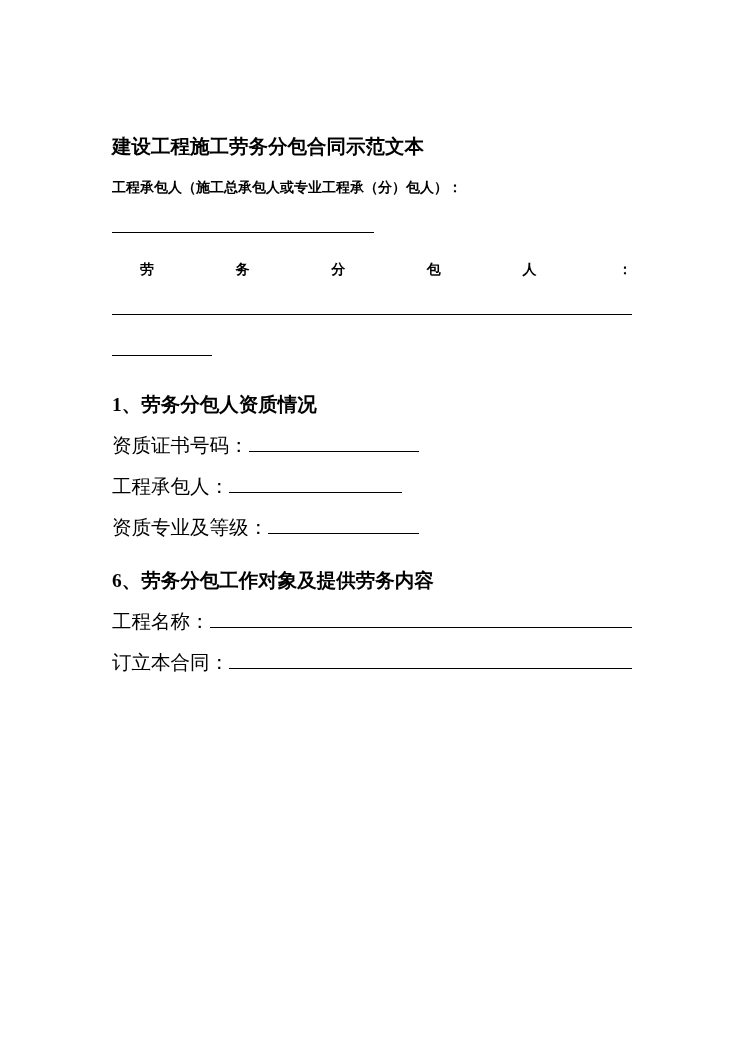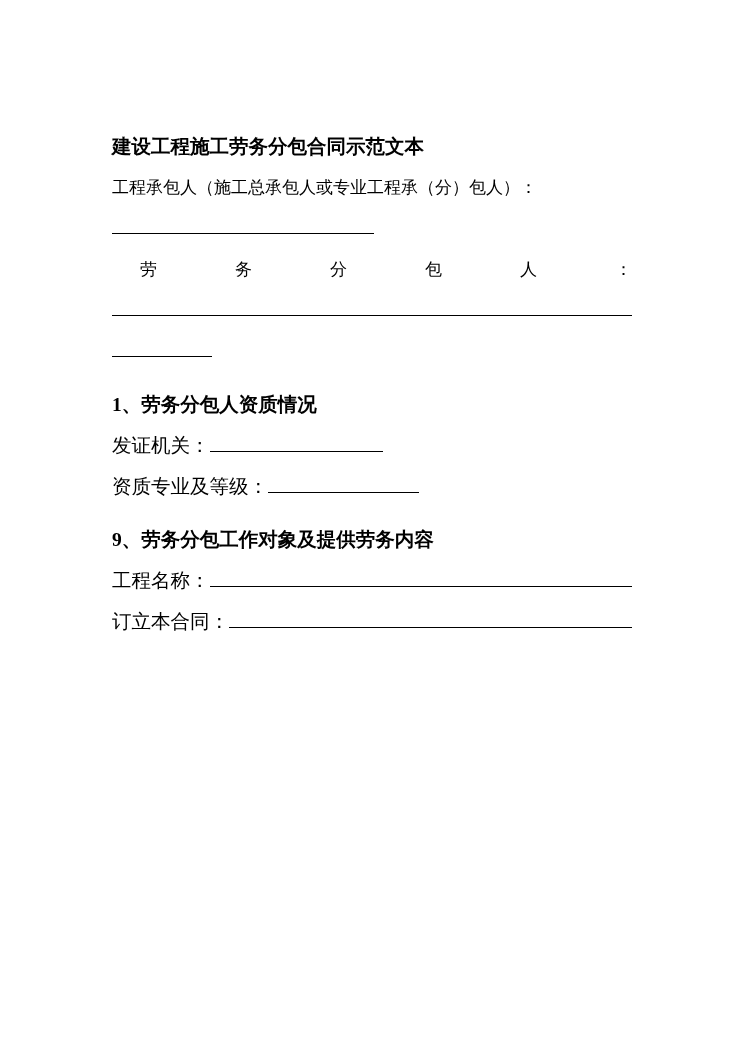--- a/index.html
+++ b/index.html
@@ -11,23 +11,24 @@
     color: #000000;
     font-family: "Liberation Serif", "DejaVu Serif", serif;
     overflow: hidden;
   }
   .page {
     width: 744px;
     height: 1052px;
     padding: 126px 112px 0 112px;
   }
   .line {
-    font-size: 17px;
+    font-size: 14px;
     line-height: 41px;
     white-space: nowrap;
+    font-weight: bold;
   }
   h1.title, h2.heading {
     margin: 0;
     font-size: 19.5px;
     font-weight: bold;
     line-height: 41px;
   }
   h2.heading { margin-top: 12px; }
   .para {
     margin: 0;
@@ -78,27 +79,28 @@
 
   <div class="line spread">劳务分包人：</div>
 
   <div class="line"><span class="blank" style="width:520px"></span></div>
 
   <div class="line"><span class="blank" style="width:100px"></span></div>
 
 
   <h2 class="heading">1、劳务分包人资质情况</h2>
 
+  <div class="field-row"><span class="field-label">资质证书号码：</span><span class="blank" style="width:170px"></span></div>
 
-  <div class="field-row"><span class="field-label">发证机关：</span><span class="blank" style="width:173px"></span></div>
+  <div class="field-row"><span class="field-label">工程承包人：</span><span class="blank" style="width:173px"></span></div>
 
   <div class="field-row"><span class="field-label">资质专业及等级：</span><span class="blank" style="width:151px"></span></div>
 
 
-  <h2 class="heading">9、劳务分包工作对象及提供劳务内容</h2>
+  <h2 class="heading">6、劳务分包工作对象及提供劳务内容</h2>
 
   <div class="field-row flex-row">
       <span class="field-label">工程名称：</span>
       <div class="blank-fill"></div>
     </div>
 
   <div class="field-row flex-row">
       <span class="field-label">订立本合同：</span>
       <div class="blank-fill"></div>
     </div>

